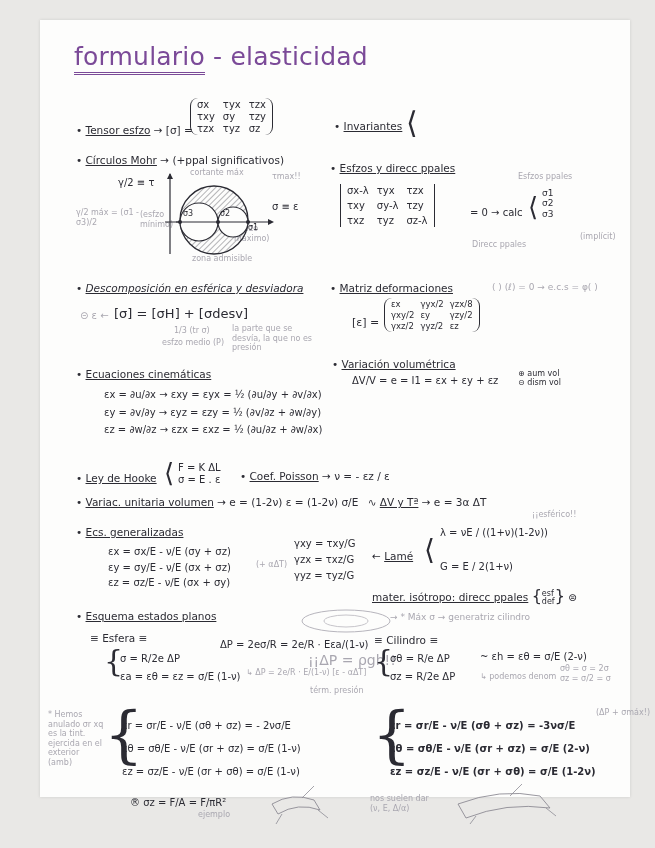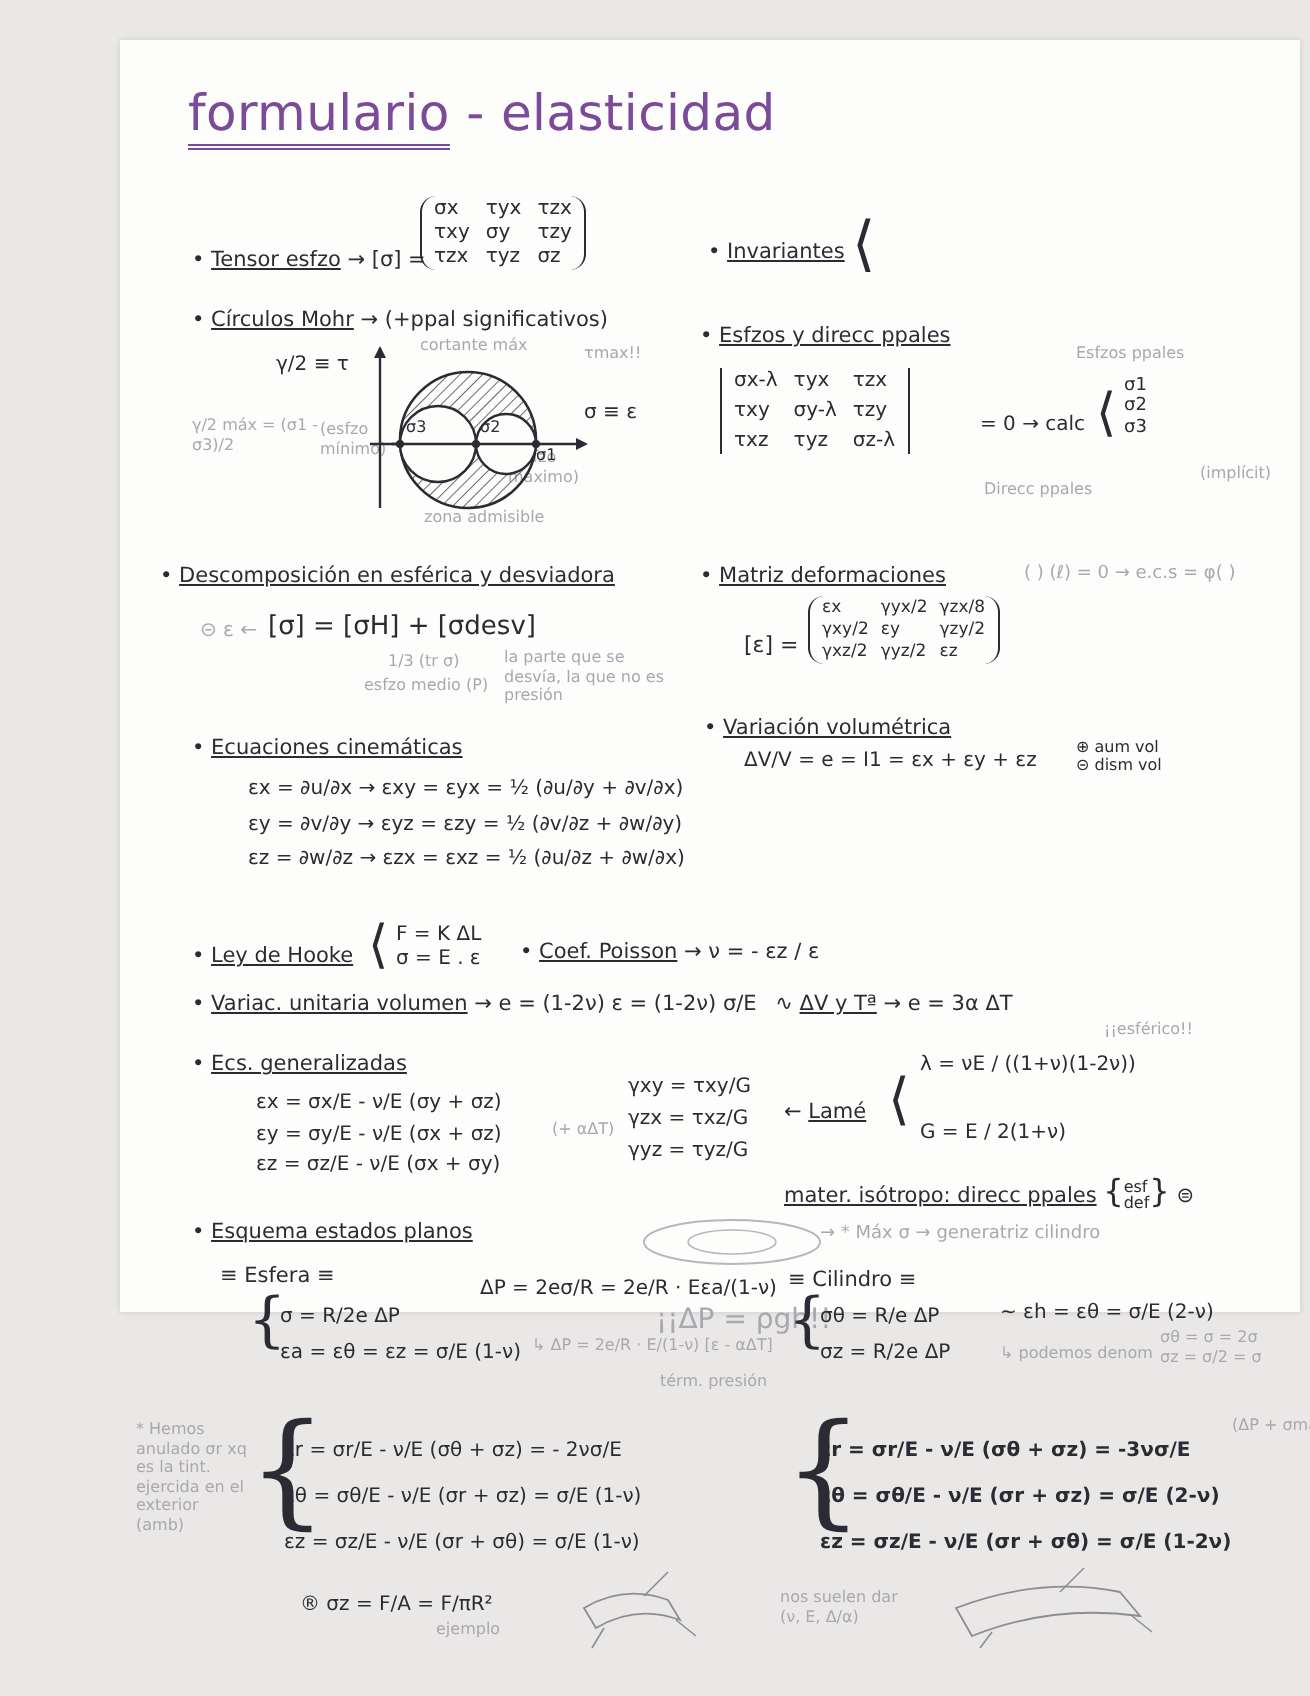--- a/index.html
+++ b/index.html
@@ -1,20 +1,20 @@
 <!DOCTYPE html>
 <html><head>
 <meta charset="utf-8">
 <style>
   * { box-sizing: border-box; margin: 0; padding: 0; }
   html, body { width: 655px; height: 848px; background: #e9e8e6; overflow: hidden; }
   body { font-family: "DejaVu Sans", sans-serif; color: #2b2b33; }
   .page {
-    position: absolute; left: 40px; top: 20px; width: 590px; height: 636px;
-    background: #fdfdfc; box-shadow: 0 0 3px rgba(0,0,0,0.12); margin-left: 20px;
+    position: absolute; left: 40px; top: 20px; width: 590px; height: 777px;
+    background: #fdfdfc; box-shadow: 0 0 3px rgba(0,0,0,0.12);
   }
   .abs { position: absolute; }
   .title {
     left: 34px; top: 22px; font-family: "DejaVu Sans", sans-serif;
     font-size: 25px; color: #7b4a98; letter-spacing: 0.2px; white-space: nowrap;
   }
   .title .u { display: inline-block; border-bottom: 3px double #7b4a98; padding-bottom: 1px; }
   .sec { font-size: 10.5px; white-space: nowrap; line-height: 1.25; }
   .sec .h { text-decoration: underline; }
   .f { font-size: 10px; white-space: nowrap; line-height: 1.35; }
@@ -113,21 +113,21 @@
   <div class="abs brace" style="left:488px; top:174px; font-size:26px;">⟨</div>
   <div class="abs f lines" style="left:502px; top:168px; font-size:9px; line-height:1.15;">
     <div>σ1</div>
     <div>σ2</div>
     <div>σ3</div>
   </div>
   <div class="abs note" style="left:540px; top:212px;">(implícit)</div>
   <div class="abs note" style="left:432px; top:220px;">Direcc ppales</div>
   <div class="abs note" style="left:452px; top:262px; font-size:9px;">( ) (ℓ) = 0 → e.c.s = φ( )</div>
 
-  <div class="abs sec" style="left:20px; top:262px;">
+  <div class="abs sec" style="left:36px; top:262px;font-style:italic;">
     • <span class="h">Descomposición en esférica y desviadora</span>
   </div>
   <div class="abs note" style="left:40px; top:290px; font-size:10px;">⊝ ε ←</div>
   <div class="abs f" style="left:74px; top:285px; font-size:13px;">[σ] = [σH] + [σdesv]</div>
   <div class="abs note" style="left:134px; top:306px;">1/3 (tr σ)</div>
   <div class="abs note" style="left:122px; top:318px;">esfzo medio (P)</div>
   <div class="abs note" style="left:192px; top:304px; width:90px; white-space:normal;">la parte que se desvía, la que no es presión</div>
 
   <div class="abs sec" style="left:290px; top:262px;">
     • <span class="h">Matriz deformaciones</span>

